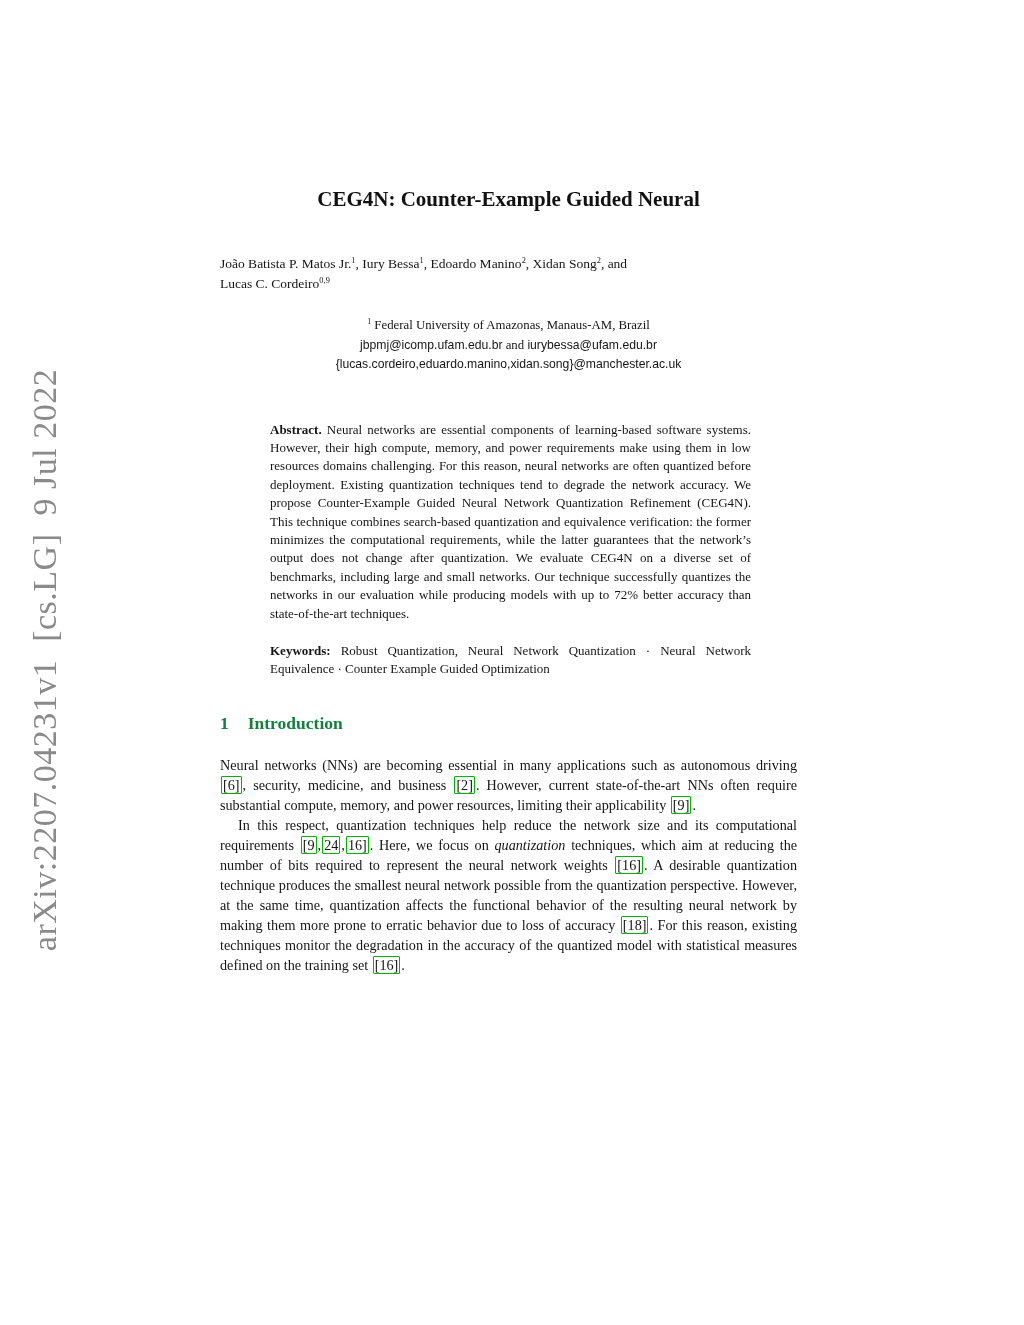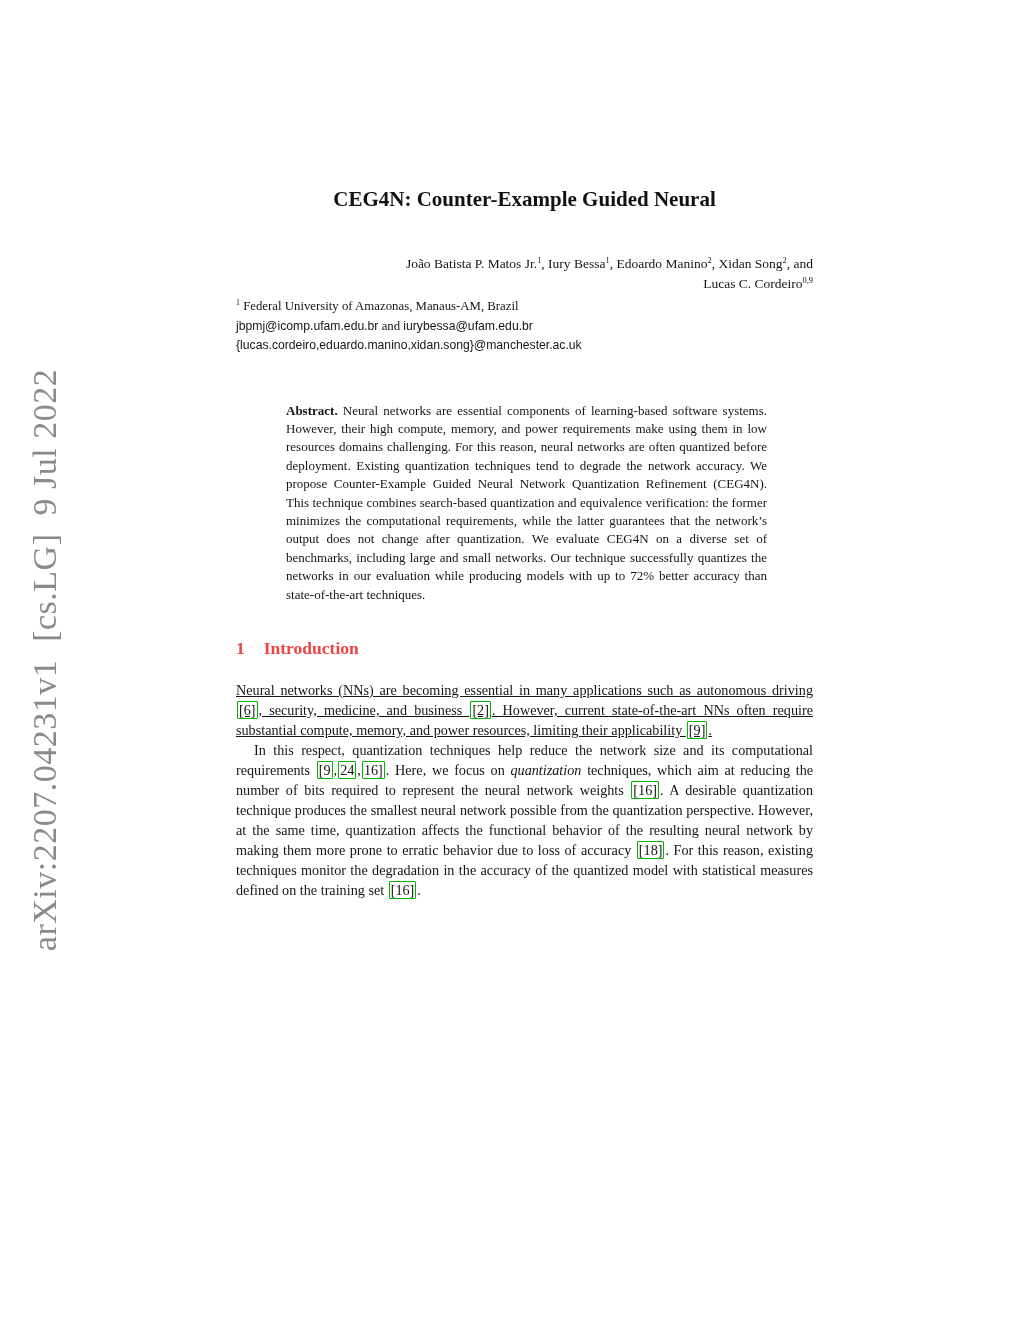--- a/index.html
+++ b/index.html
@@ -21,41 +21,42 @@
     left: 45px;
     top: 660px;
     transform: translate(-50%, -50%) rotate(-90deg);
     white-space: pre;
     font-size: 34px;
     color: var(--watermark-gray, #8a8a8a);
     letter-spacing: 0.5px;
   }
   .content {
     position: absolute;
-    left: 236px;
+    left: 220px;
     top: 0;
     width: 577px;
   }
   .title {
     margin: 184px auto 0 auto;
     width: 450px;
     text-align: center;
     font-size: 21px;
     font-weight: bold;
     line-height: 31px;
     color: #111111;
   }
   .authors {
     margin-top: 39px;
-    text-align: right;
+    text-align: left;
     font-size: 13.5px;
     line-height: 20px;
   }
   .affiliations {
-    margin-top: 3px;
+    margin-top: 22px;
+    text-align: center;
     font-size: 12.8px;
     line-height: 19.5px;
   }
   .mono {
     font-family: Liberation Sans, sans-serif;
     font-size: 12.2px;
   }
   sup {
     font-size: 62%;
     line-height: 0;
@@ -68,30 +69,30 @@
     line-height: 18.4px;
     text-align: justify;
   }
   .abstract { margin-top: 46px; }
   .keywords { margin-top: 19px; }
   .bold-label { font-weight: bold; }
   .section-heading {
     margin-top: 34px;
     font-size: 17.5px;
     font-weight: bold;
-    color: #ef4444;
+    color: #15803d;
   }
   .section-heading .sec-num { margin-right: 19px; }
   .para {
     margin: 0;
     font-size: 14.2px;
     line-height: 20px;
     text-align: justify;
   }
-  .para.first { margin-top: 21px; text-decoration: underline; }
+  .para.first { margin-top: 21px; }
   .para.indent { text-indent: 18px; }
   .cite {
     border: 1.5px solid var(--cite-green, #00b400);
     padding: 0 1px;
     margin: 0 1px;
     border-radius: 1px;
     color: #141414;
   }
   i { font-style: italic; }
 </style>
@@ -111,20 +112,21 @@
     <div class="authors">João Batista P. Matos Jr.<sup>1</sup>, Iury Bessa<sup>1</sup>, Edoardo Manino<sup>2</sup>, Xidan Song<sup>2</sup>, and<br>Lucas C. Cordeiro<sup>0,9</sup></div>
 
     <div class="affiliations">
       <div><sup>1</sup> Federal University of Amazonas, Manaus-AM, Brazil</div>
       <div><span class="mono">jbpmj@icomp.ufam.edu.br</span> and <span class="mono">iurybessa@ufam.edu.br</span></div>
       <div><span class="mono">{lucas.cordeiro,eduardo.manino,xidan.song}@manchester.ac.uk</span></div>
     </div>
 
     <p class="abstract"><span class="bold-label">Abstract.</span><span> Neural networks are essential components of learning-based software systems. However, their high compute, memory, and power requirements make using them in low resources domains challenging. For this reason, neural networks are often quantized before deployment. Existing quantization techniques tend to degrade the network accuracy. We propose Counter-Example Guided Neural Network Quantization Refinement (CEG4N). This technique combines search-based quantization and equivalence verification: the former minimizes the computational requirements, while the latter guarantees that the network’s output does not change after quantization. We evaluate CEG4N on a diverse set of benchmarks, including large and small networks. Our technique successfully quantizes the networks in our evaluation while producing models with up to 72% better accuracy than state-of-the-art techniques.</span></p>
 
+    <p class="keywords"><span class="bold-label">Keywords:</span><span> Robust Quantization, Neural Network Quantization · Neural Network Equivalence · Counter Example Guided Optimization</span></p>
 
     <div class="section-heading">
       <span class="sec-num">1</span><span>Introduction</span>
     </div>
 
     <p class="para first">Neural networks (NNs) are becoming essential in many applications such as autonomous driving <span class="cite">[6]</span>, security, medicine, and business <span class="cite">[2]</span>. However, current state-of-the-art NNs often require substantial compute, memory, and power resources, limiting their applicability <span class="cite">[9]</span>.</p>
     <p class="para indent">In this respect, quantization techniques help reduce the network size and its computational requirements <span class="cite">[9</span>,<span class="cite">24</span>,<span class="cite">16]</span>. Here, we focus on <i>quantization</i> techniques, which aim at reducing the number of bits required to represent the neural network weights <span class="cite">[16]</span>. A desirable quantization technique produces the smallest neural network possible from the quantization perspective. However, at the same time, quantization affects the functional behavior of the resulting neural network by making them more prone to erratic behavior due to loss of accuracy <span class="cite">[18]</span>. For this reason, existing techniques monitor the degradation in the accuracy of the quantized model with statistical measures defined on the training set <span class="cite">[16]</span>.</p>
 
   </div>
 </div>

